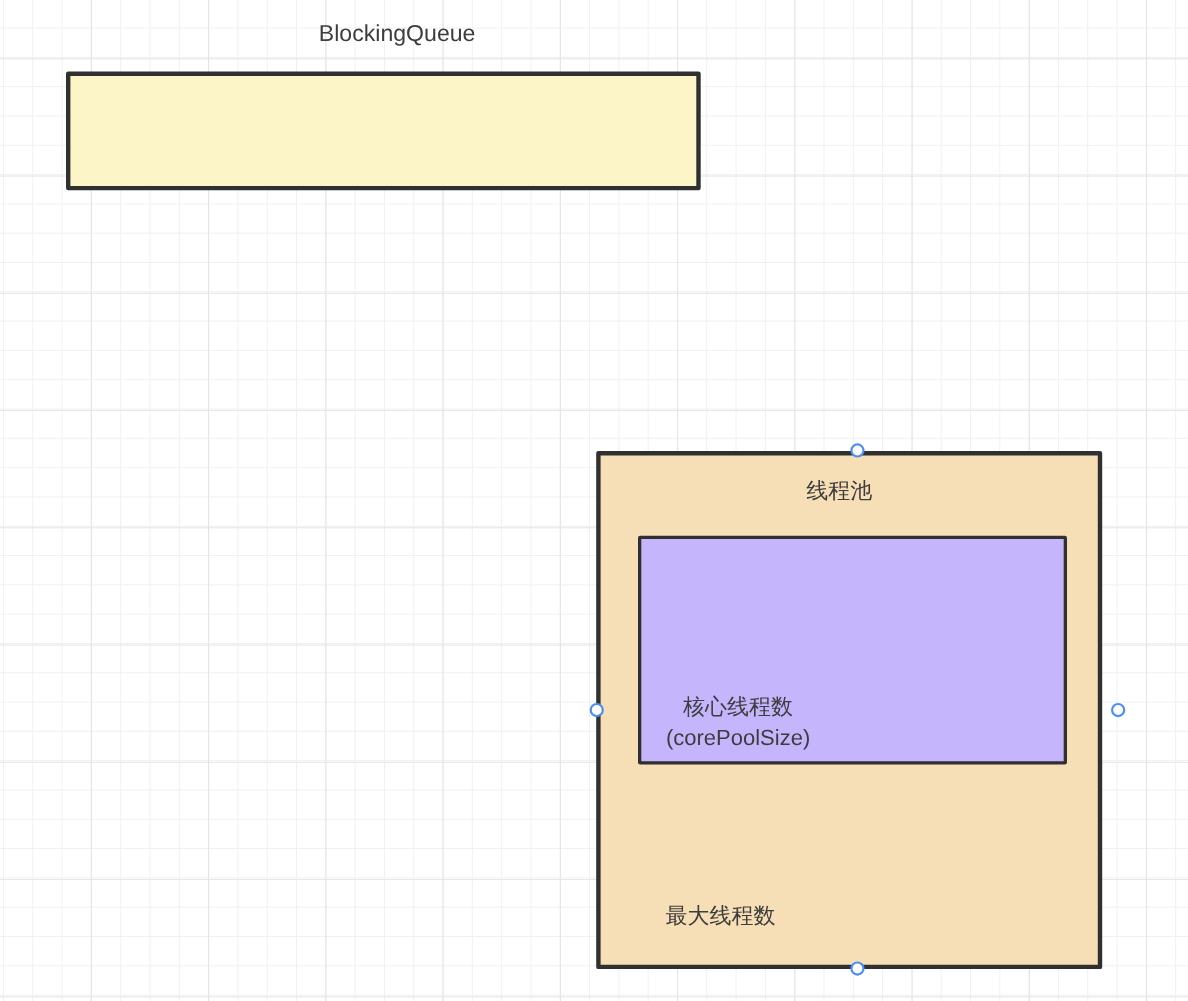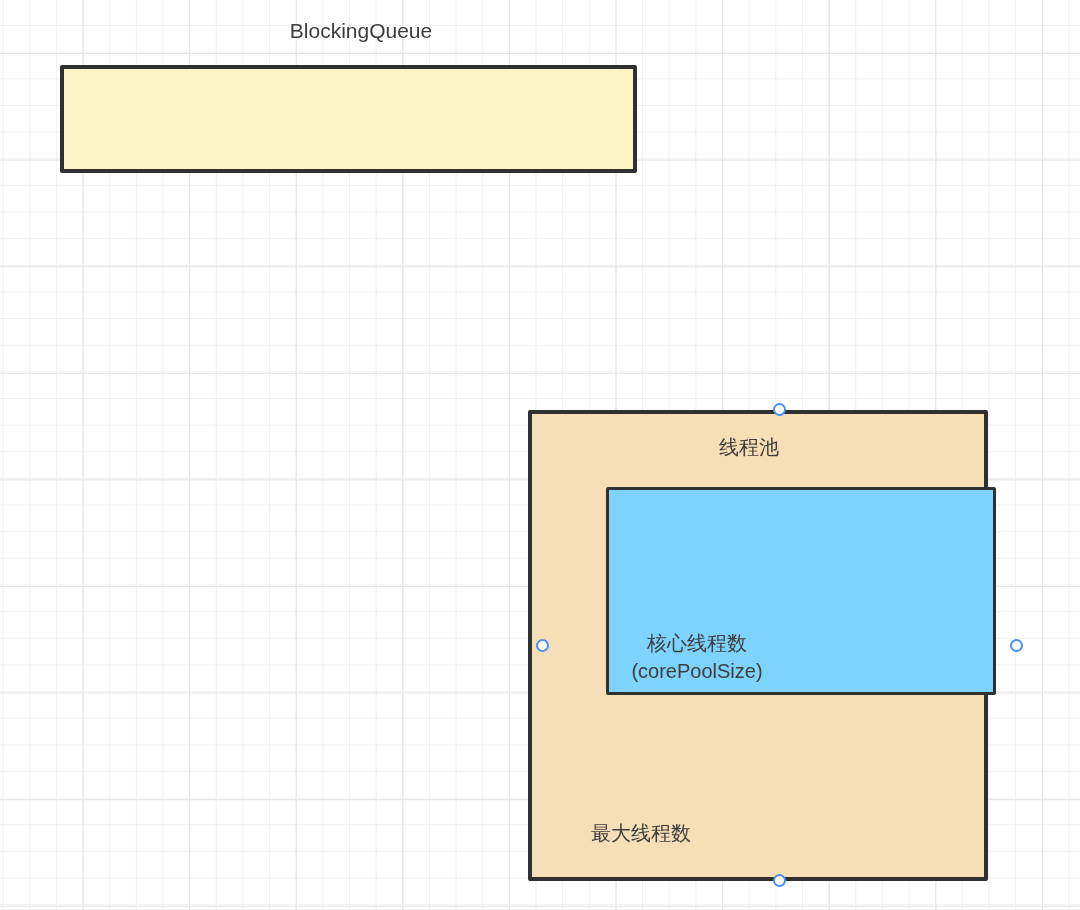--- a/index.html
+++ b/index.html
@@ -45,36 +45,35 @@
   .rect-yellow {
     left: 60px;
     top: 65px;
     width: 577px;
     height: 108px;
     background: #fcf5c7;
     border: 4px solid #303030;
   }
 
   .rect-orange {
-    left: 528px;
+    left: 542px;
     top: 410px;
     width: 460px;
     height: 471px;
     background: #f6dfb6;
     border: 4px solid #303030;
   }
 
   .rect-inner {
     left: 34px;
     top: 73px;
     width: 390px;
     height: 208px;
-    background: #7dd3fc;
+    background: #c4b5fd;
     border: 3.5px solid #303030;
-    margin-left: 40px;
   }
 
   
   .txt {
     position: absolute;
     color: #3d3d3d;
     white-space: nowrap;
     text-align: center;
     line-height: 28px;
   }

